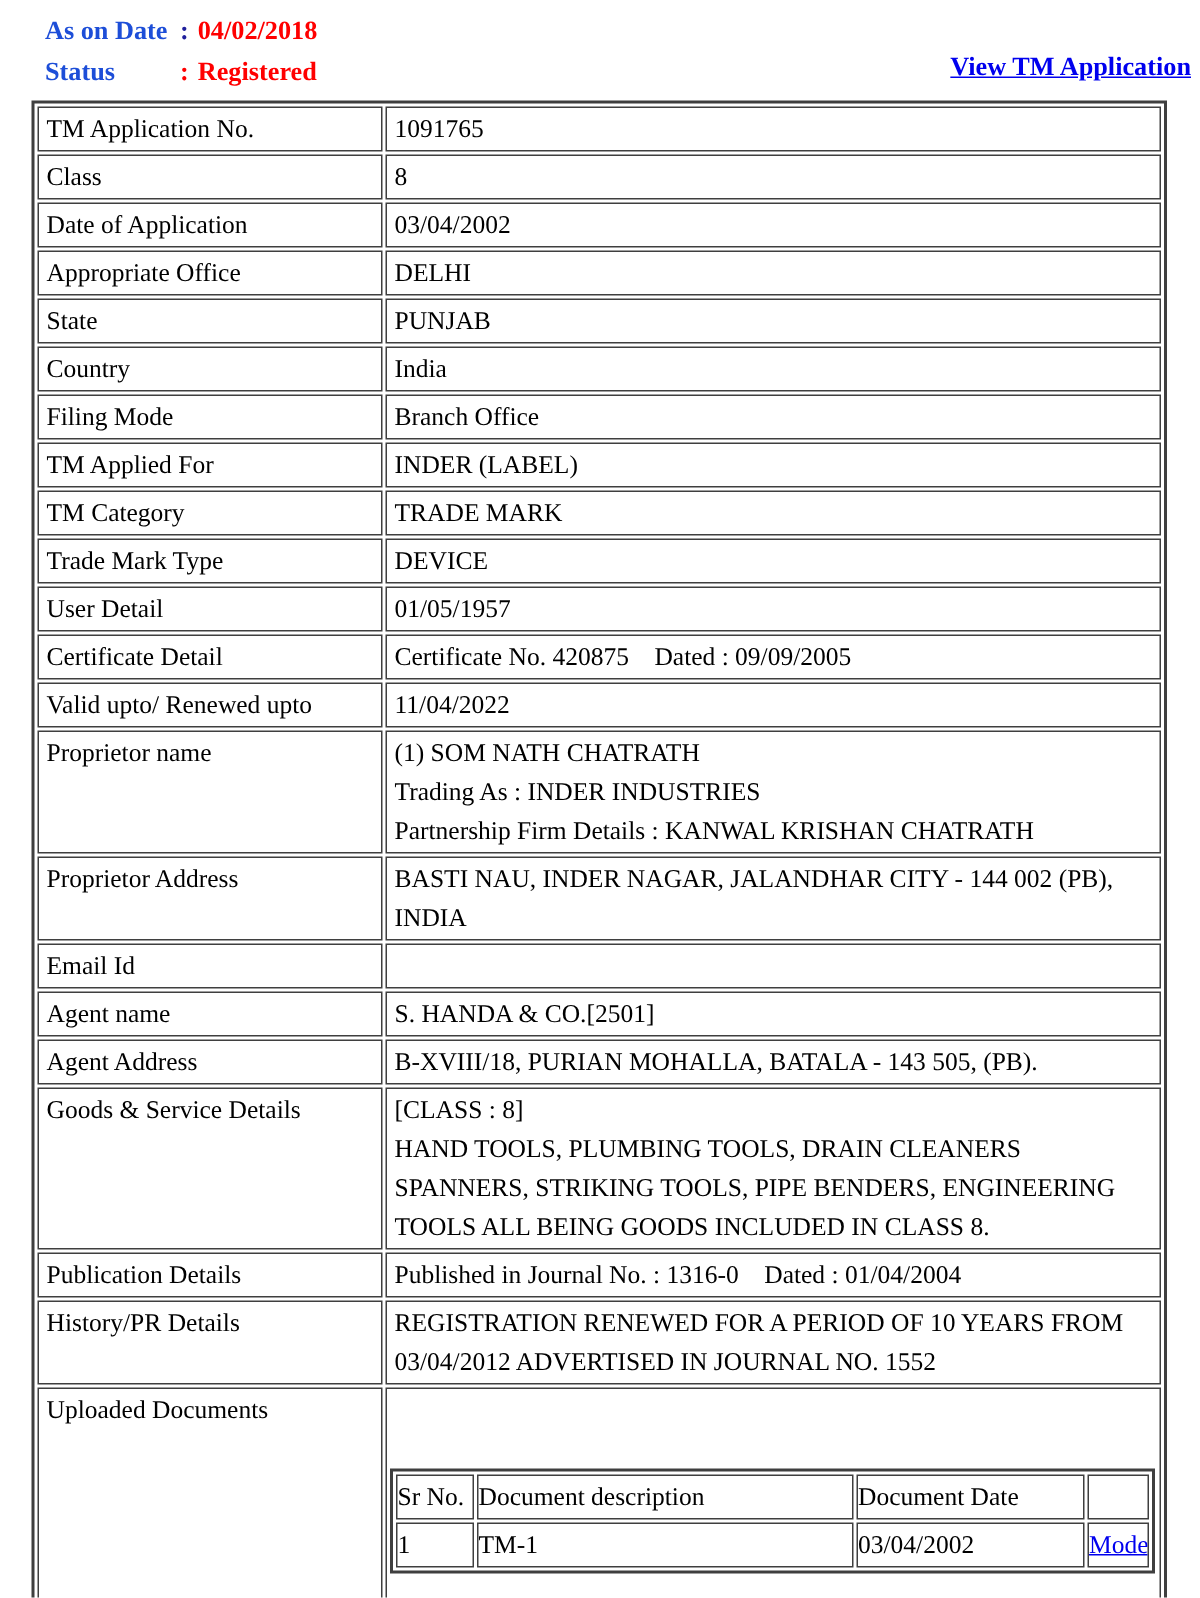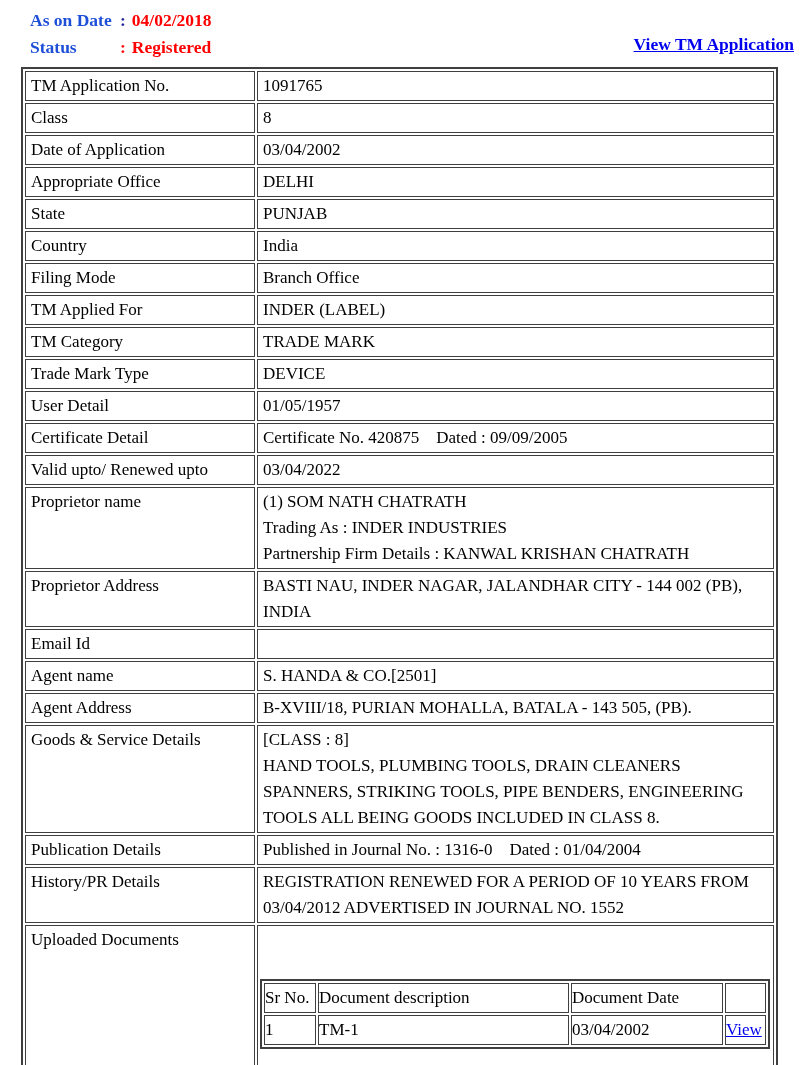--- a/index.html
+++ b/index.html
@@ -125,21 +125,21 @@
       <tr>
           <td>User Detail</td>
           <td>01/05/1957</td>
         </tr>
       <tr>
           <td>Certificate Detail</td>
           <td>Certificate No. 420875    Dated : 09/09/2005</td>
         </tr>
       <tr>
           <td>Valid upto/ Renewed upto</td>
-          <td>03/04/2022</td>
+          <td>11/04/2022</td>
         </tr>
       <tr>
           <td>Proprietor name</td>
           <td>(1) SOM NATH CHATRATH
 Trading As : INDER INDUSTRIES
 Partnership Firm Details : KANWAL KRISHAN CHATRATH</td>
         </tr>
       <tr>
           <td>Proprietor Address</td>
           <td>BASTI NAU, INDER NAGAR, JALANDHAR CITY - 144 002 (PB),
@@ -183,21 +183,21 @@
               <tr>
                 <td>Sr No.</td>
                 <td>Document description</td>
                 <td>Document Date</td>
                 <td></td>
               </tr>
               <tr>
                 <td>1</td>
                 <td>TM-1</td>
                 <td>03/04/2002</td>
-                <td><a class="doc-view">View</a></td>
+                <td><a class="doc-view">Mode</a></td>
               </tr>
               
             </tbody>
           </table>
         </td>
       </tr>
     </tbody>
   </table>
 
 </div>

